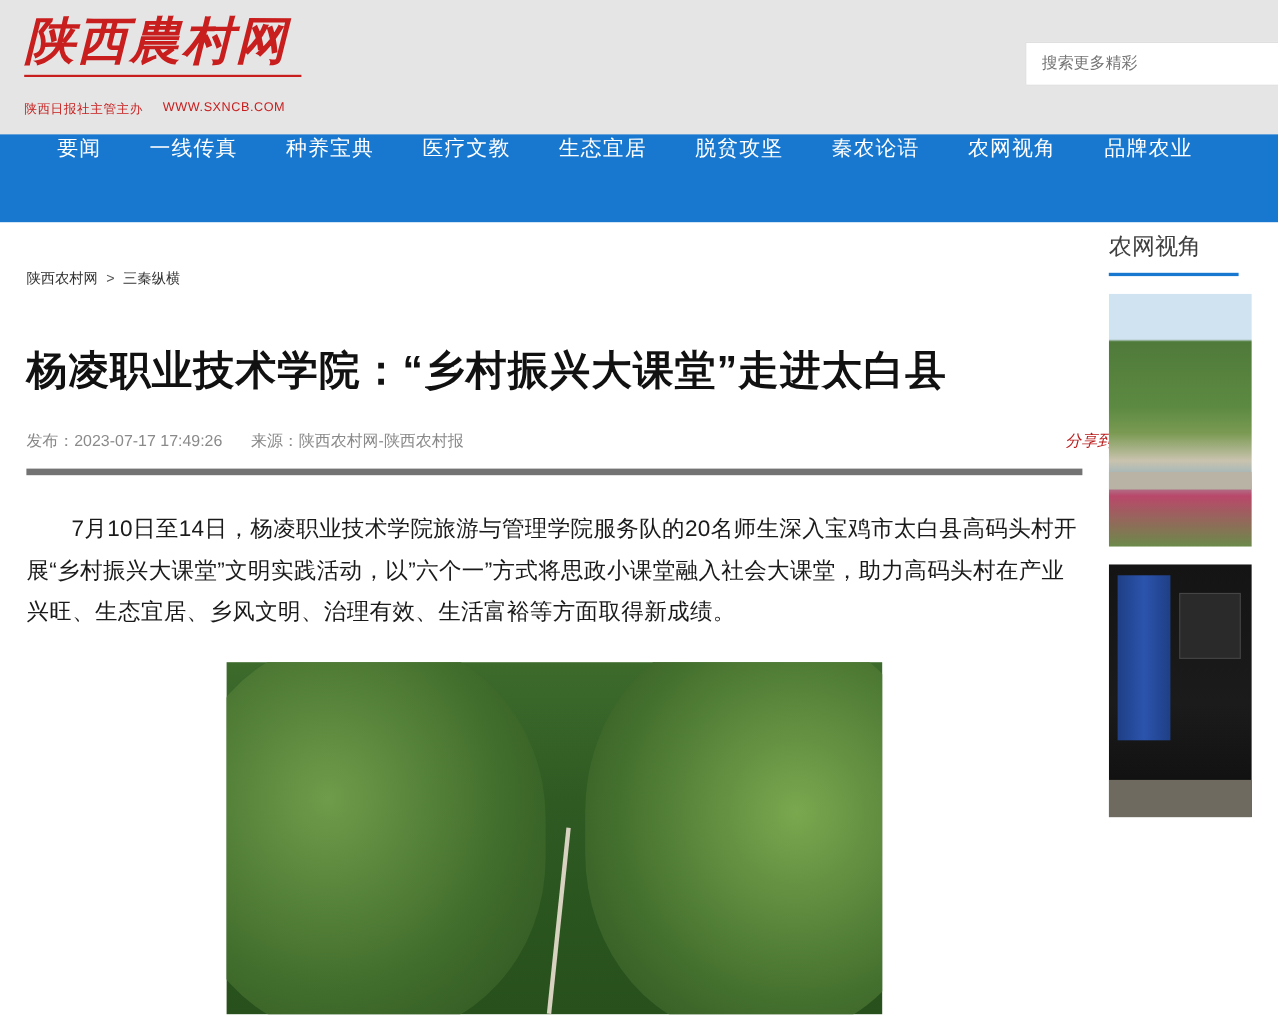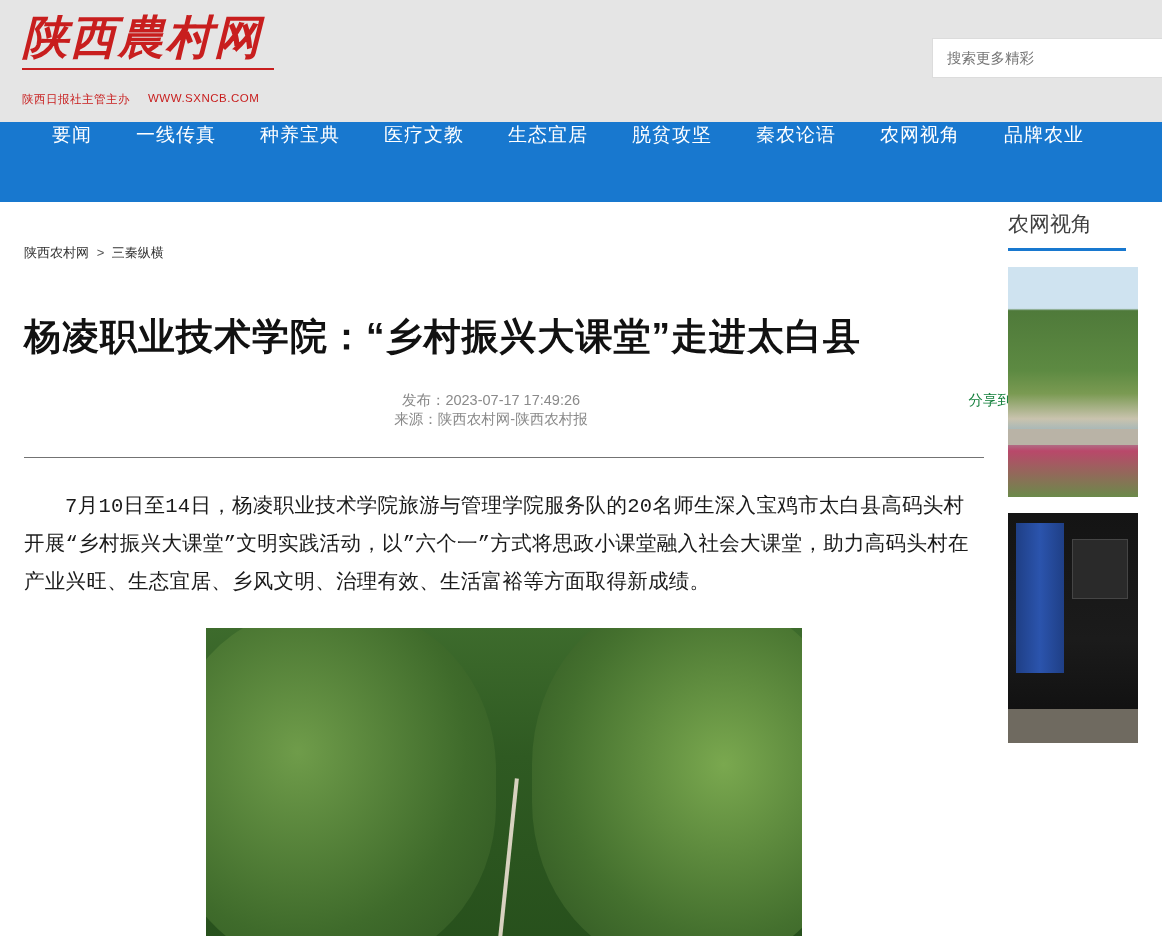--- a/index.html
+++ b/index.html
@@ -105,47 +105,46 @@
     font-weight: bold;
     color: #111111;
     margin: 51px 0 0 0;
     line-height: 1.3;
     letter-spacing: 1px;
     white-space: nowrap;
   }
 
   .meta-row {
     margin-top: 30px;
-    padding-bottom: 28px;
-    border-bottom: 1px solid #737373;
+    padding-bottom: 16px;
+    border-bottom: 6px solid #737373;
     display: flex;
     align-items: center;
     font-size: 14.5px;
     color: #888888;
     position: relative;
-    flex-direction: column;
   }
   .meta-row .meta-seg { margin-right: 26px; white-space: nowrap; }
   .meta-row .meta-val { color: #8a8a8a; }
   .share-label {
     position: absolute;
     right: -28px;
-    color: #15803d;
-    white-space: nowrap;
+    color: #b91c1c;
+    white-space: nowrap;
+    font-style: italic;
   }
 
   .article-body { padding-top: 30px; }
   .para {
     font-size: 20.5px;
     line-height: 1.85;
     color: #1a1a1a;
     text-indent: 2em;
     margin: 0 0 14px 0;
     letter-spacing: 0.3px;
-    font-family: Liberation Mono, monospace;
   }
   .para.sub {
     font-weight: bold;
     text-indent: 2em;
     margin-top: 22px;
     margin-bottom: 18px;
   }
 
   .article-figure {
     margin: 26px 0 0 0;

